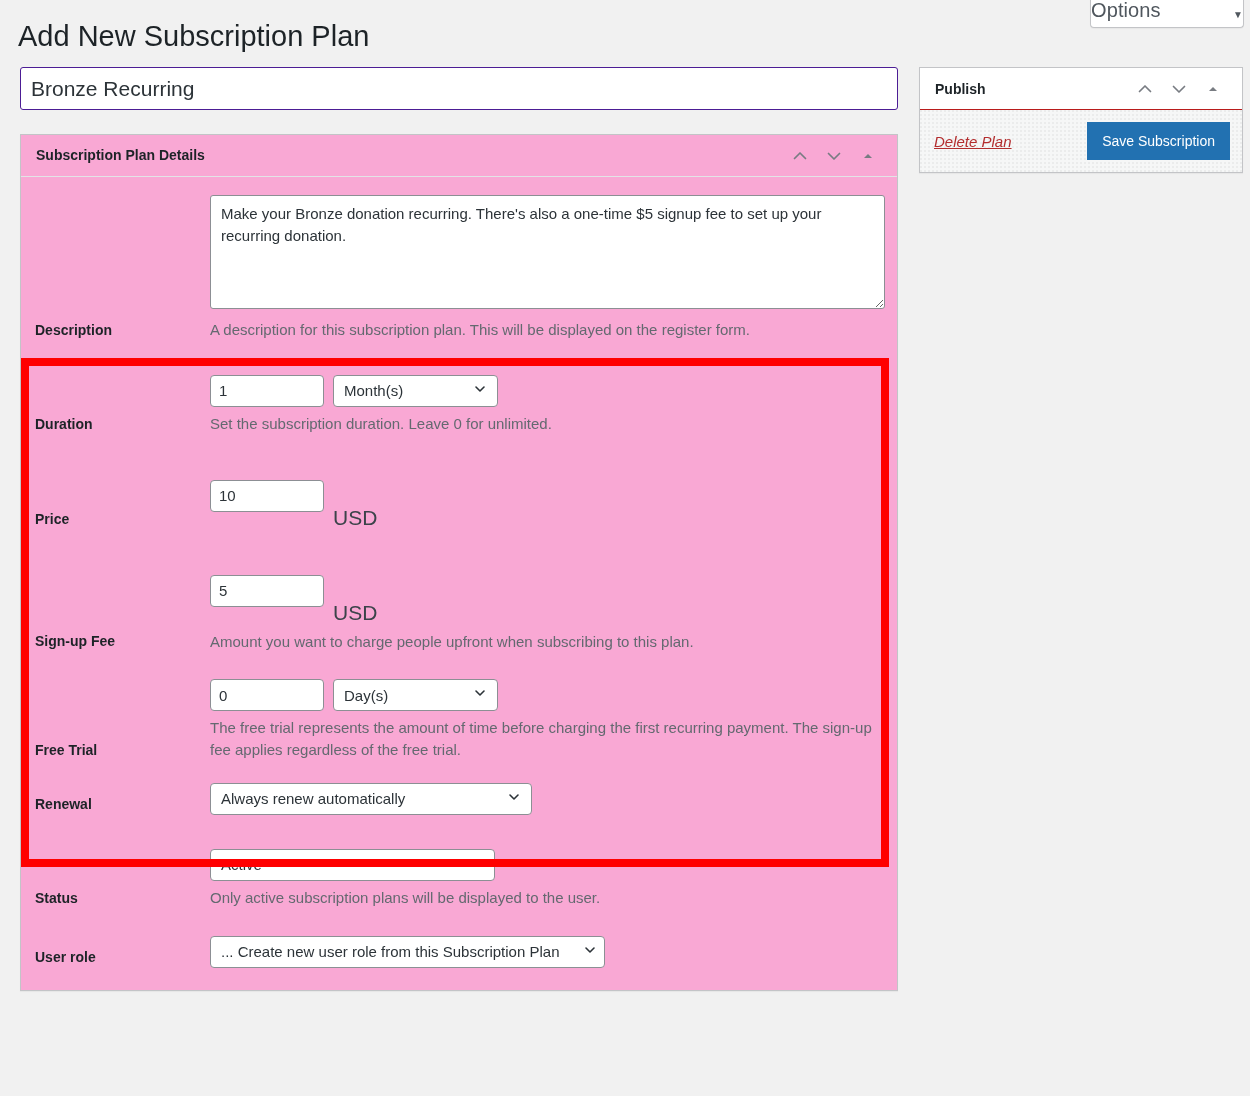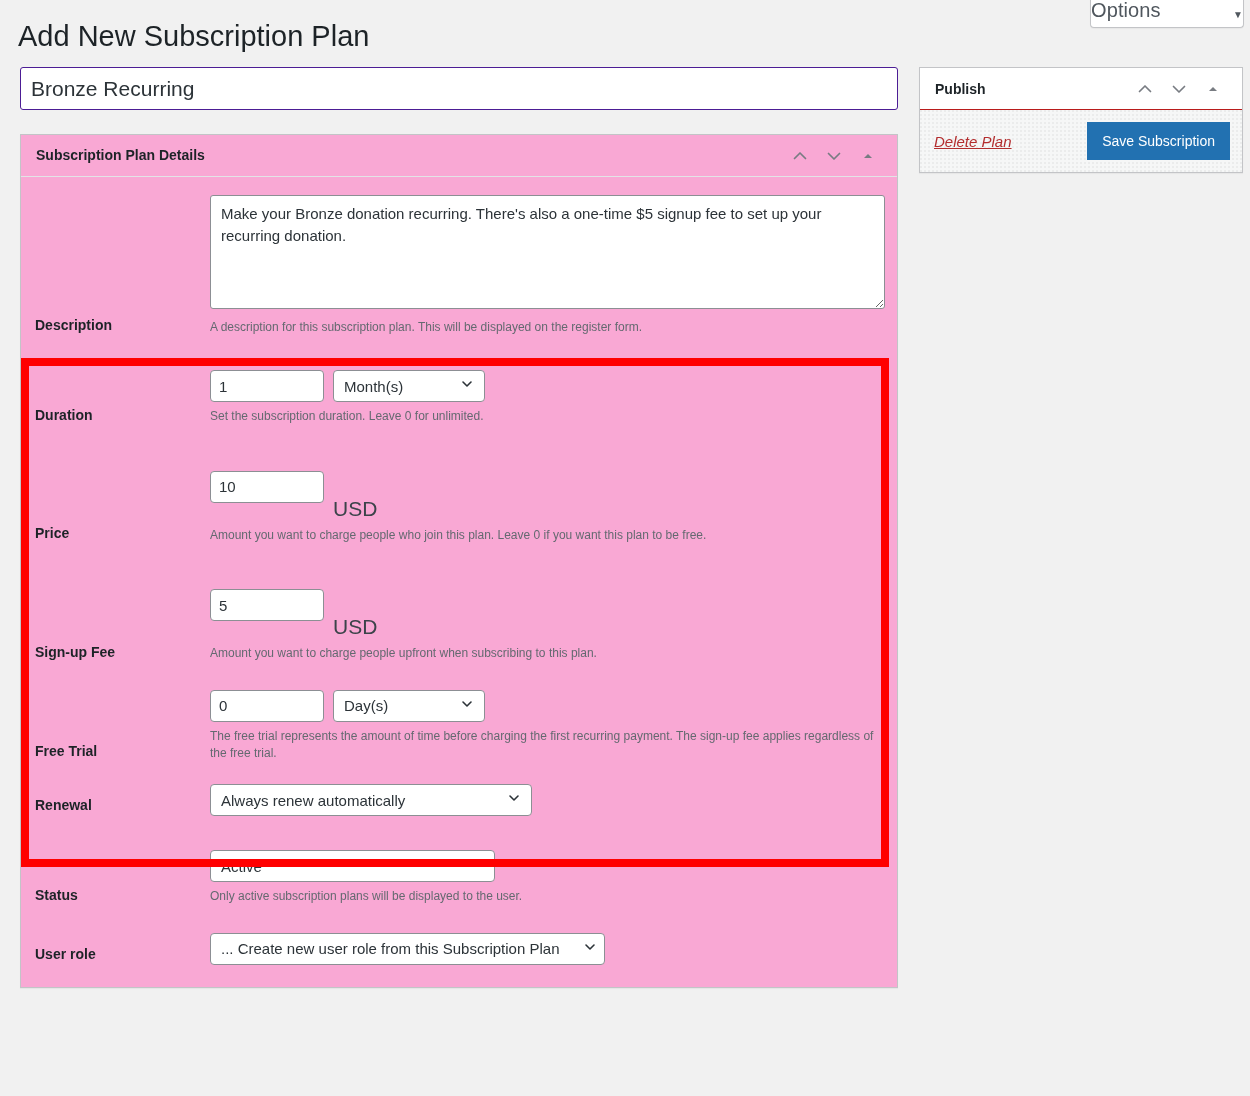--- a/index.html
+++ b/index.html
@@ -140,21 +140,21 @@
     padding-top: 5px;
     font-size: 14px;
     font-weight: bold;
     color: #1d2327;
     line-height: 1.5;
   }
   .form-field { flex: 1 1 auto; min-width: 0; }
   .field-line { display: flex; align-items: center; gap: 9px; }
   .field-desc {
     margin-top: 6px;
-    font-size: 12px;
+    font-size: 15px;
     color: #646970;
     line-height: 1.45;
     max-width: 680px;
   }
   .unit-label { font-size: 21px; color: #3c434a; margin-top: 44px; }
 
   textarea.desc-area {
     width: 675px;
     height: 114px;
     padding: 7px 10px;
@@ -190,21 +190,21 @@
     padding: 0 32px 0 10px;
     font-size: 15px;
     font-family: "Liberation Sans", sans-serif;
     color: #2c3338;
     background: #fff;
     border: 1px solid #8c8f94;
     border-radius: 4px;
     outline: none;
     cursor: pointer;
   }
-  select.sel.w-period { width: 152px; }
+  select.sel.w-period { width: 165px; }
   select.sel.w-renewal { width: 322px; }
   select.sel.w-status { width: 285px; }
   select.sel.w-role { width: 395px; padding-right: 26px; }
   .sel-arrow {
     position: absolute;
     right: 11px;
     top: 50%;
     transform: translateY(-50%);
     pointer-events: none;
     color: #2c3338;
@@ -355,21 +355,20 @@
 
         <div class="gap-27"></div>
 
         <div class="form-row">
           <div class="form-label">Price</div>
           <div class="form-field">
             <div class="field-line">
               <input class="num-input" type="text" value="10" style="">
               <span class="unit-label">USD</span>
             </div>
-            <div class="field-desc">Amount you want to charge people who join this plan. Leave 0 if you want this plan to be free.</div>
           </div>
         </div>
 
         <div class="gap-27"></div>
 
         <div class="form-row">
           <div class="form-label">Sign-up Fee</div>
           <div class="form-field">
             <div class="field-line">
               <input class="num-input" type="text" value="5" style="">

